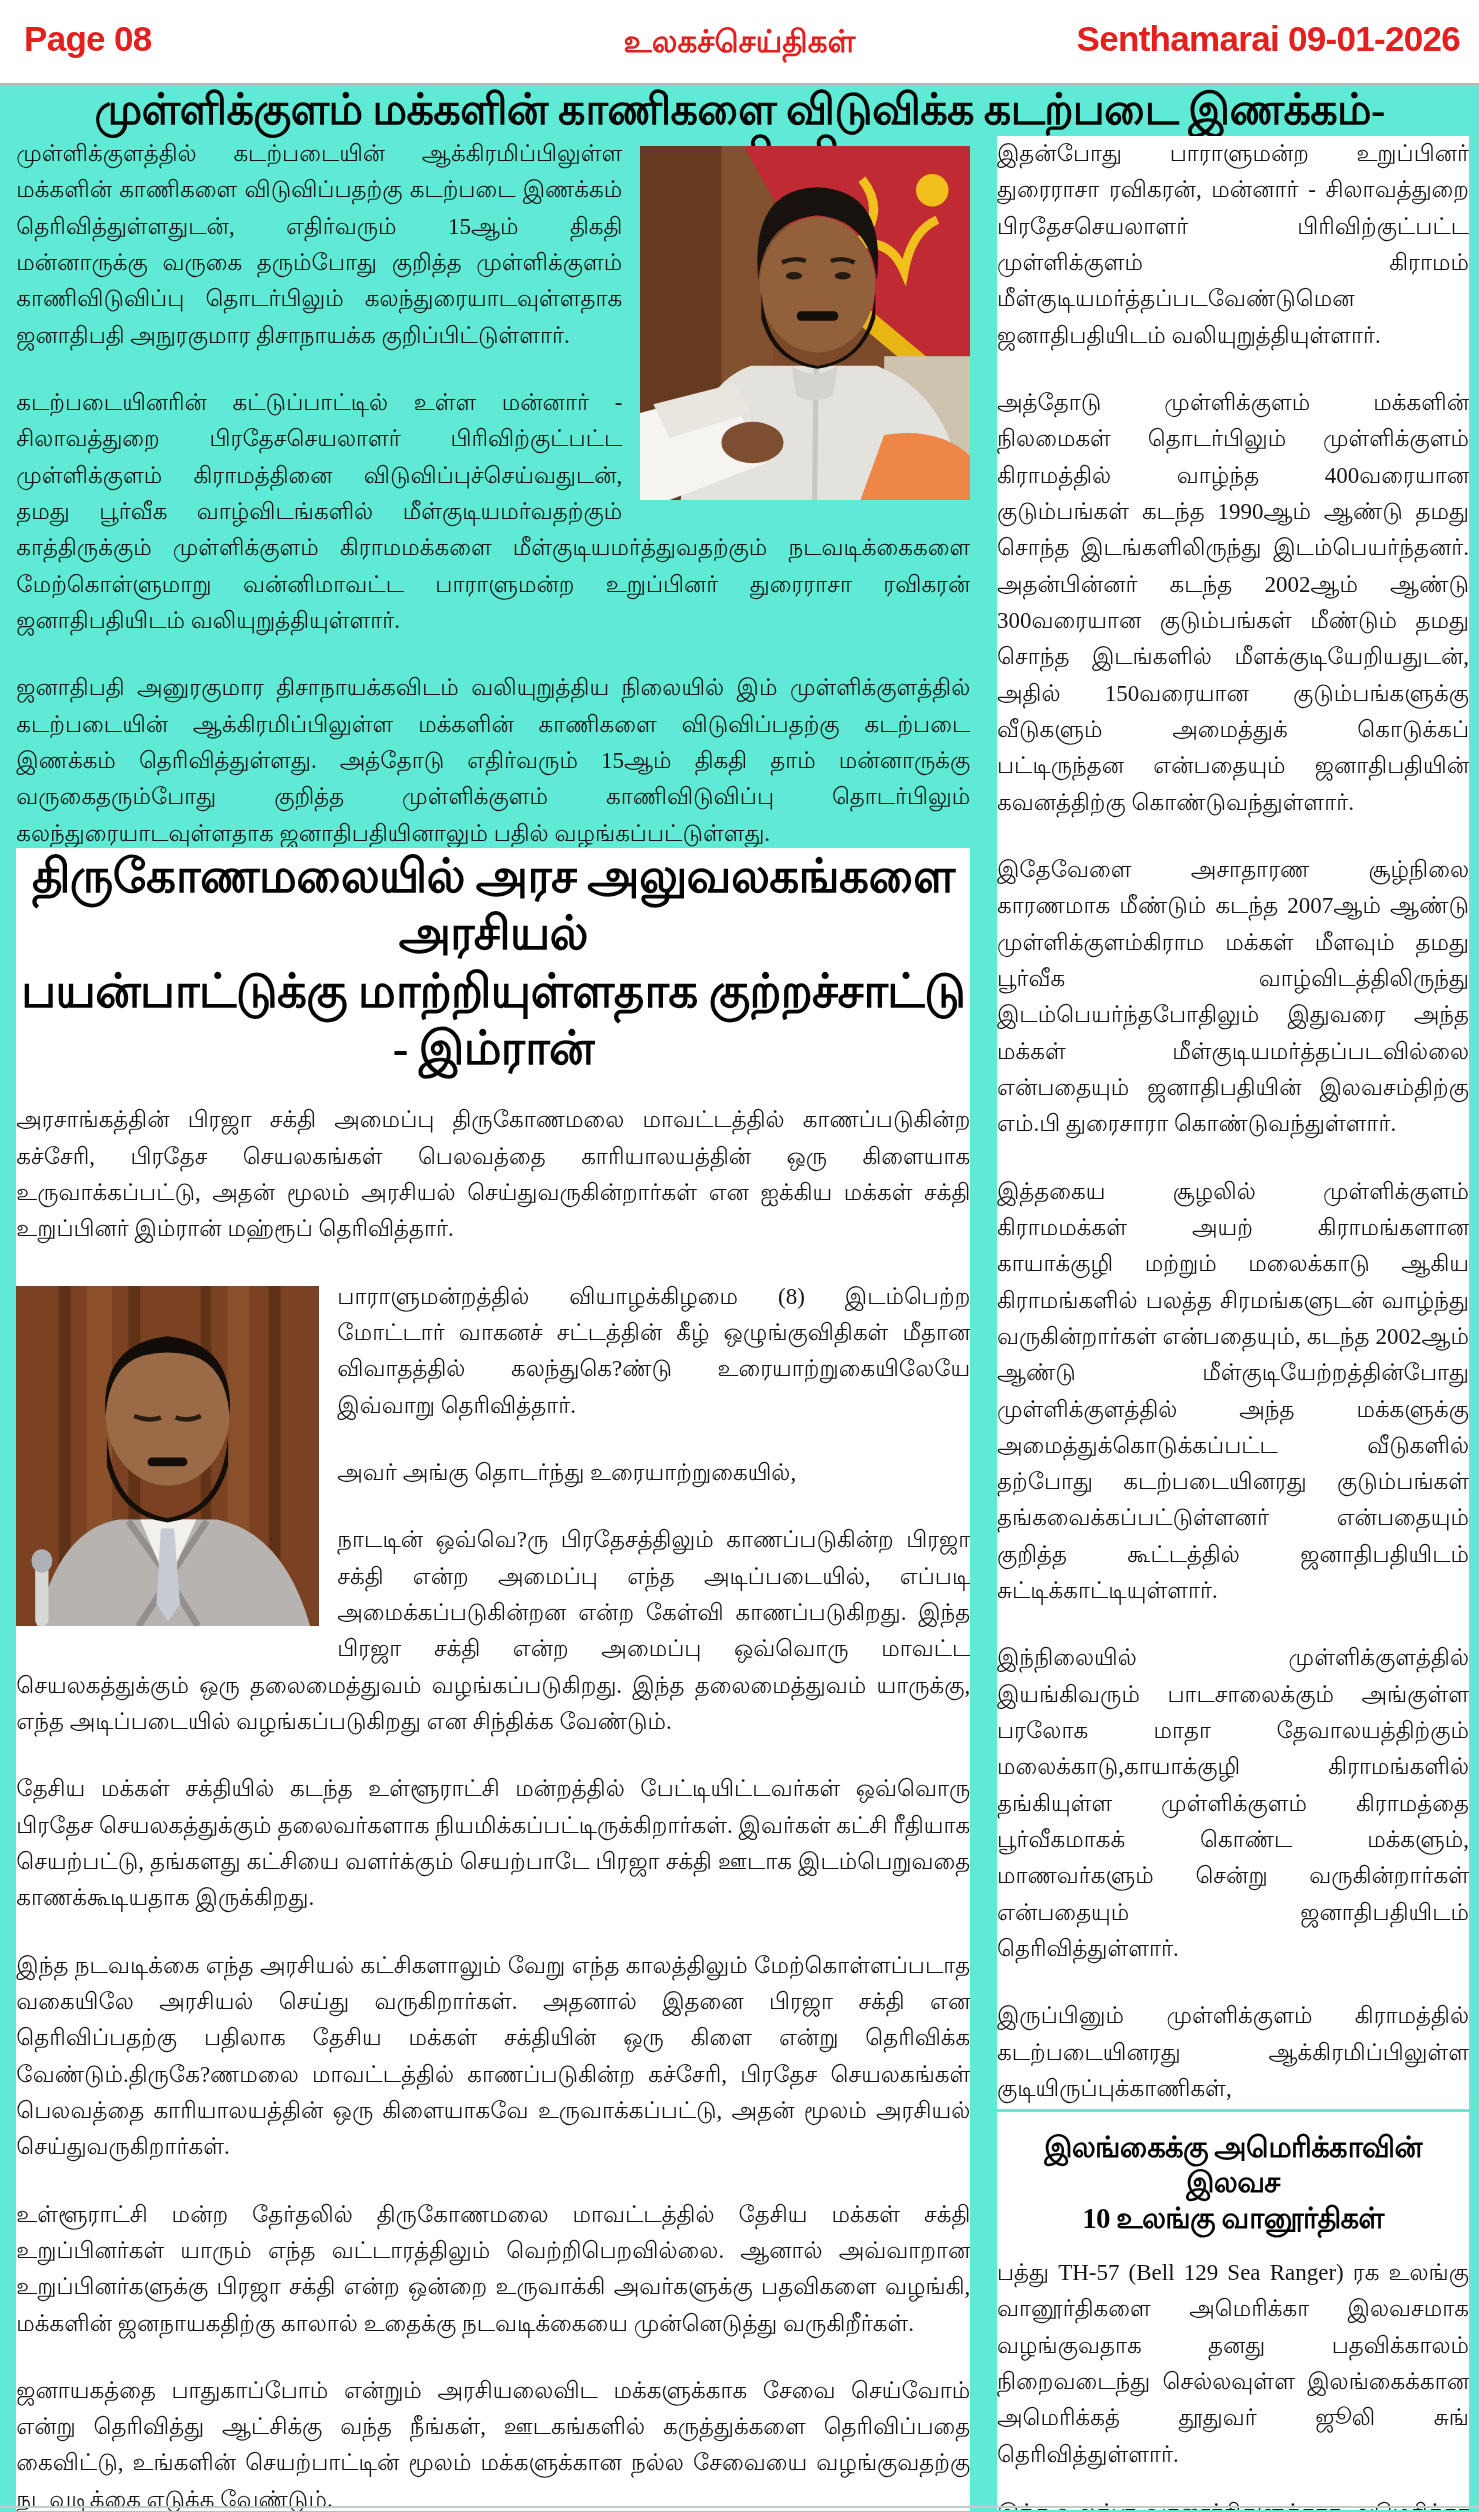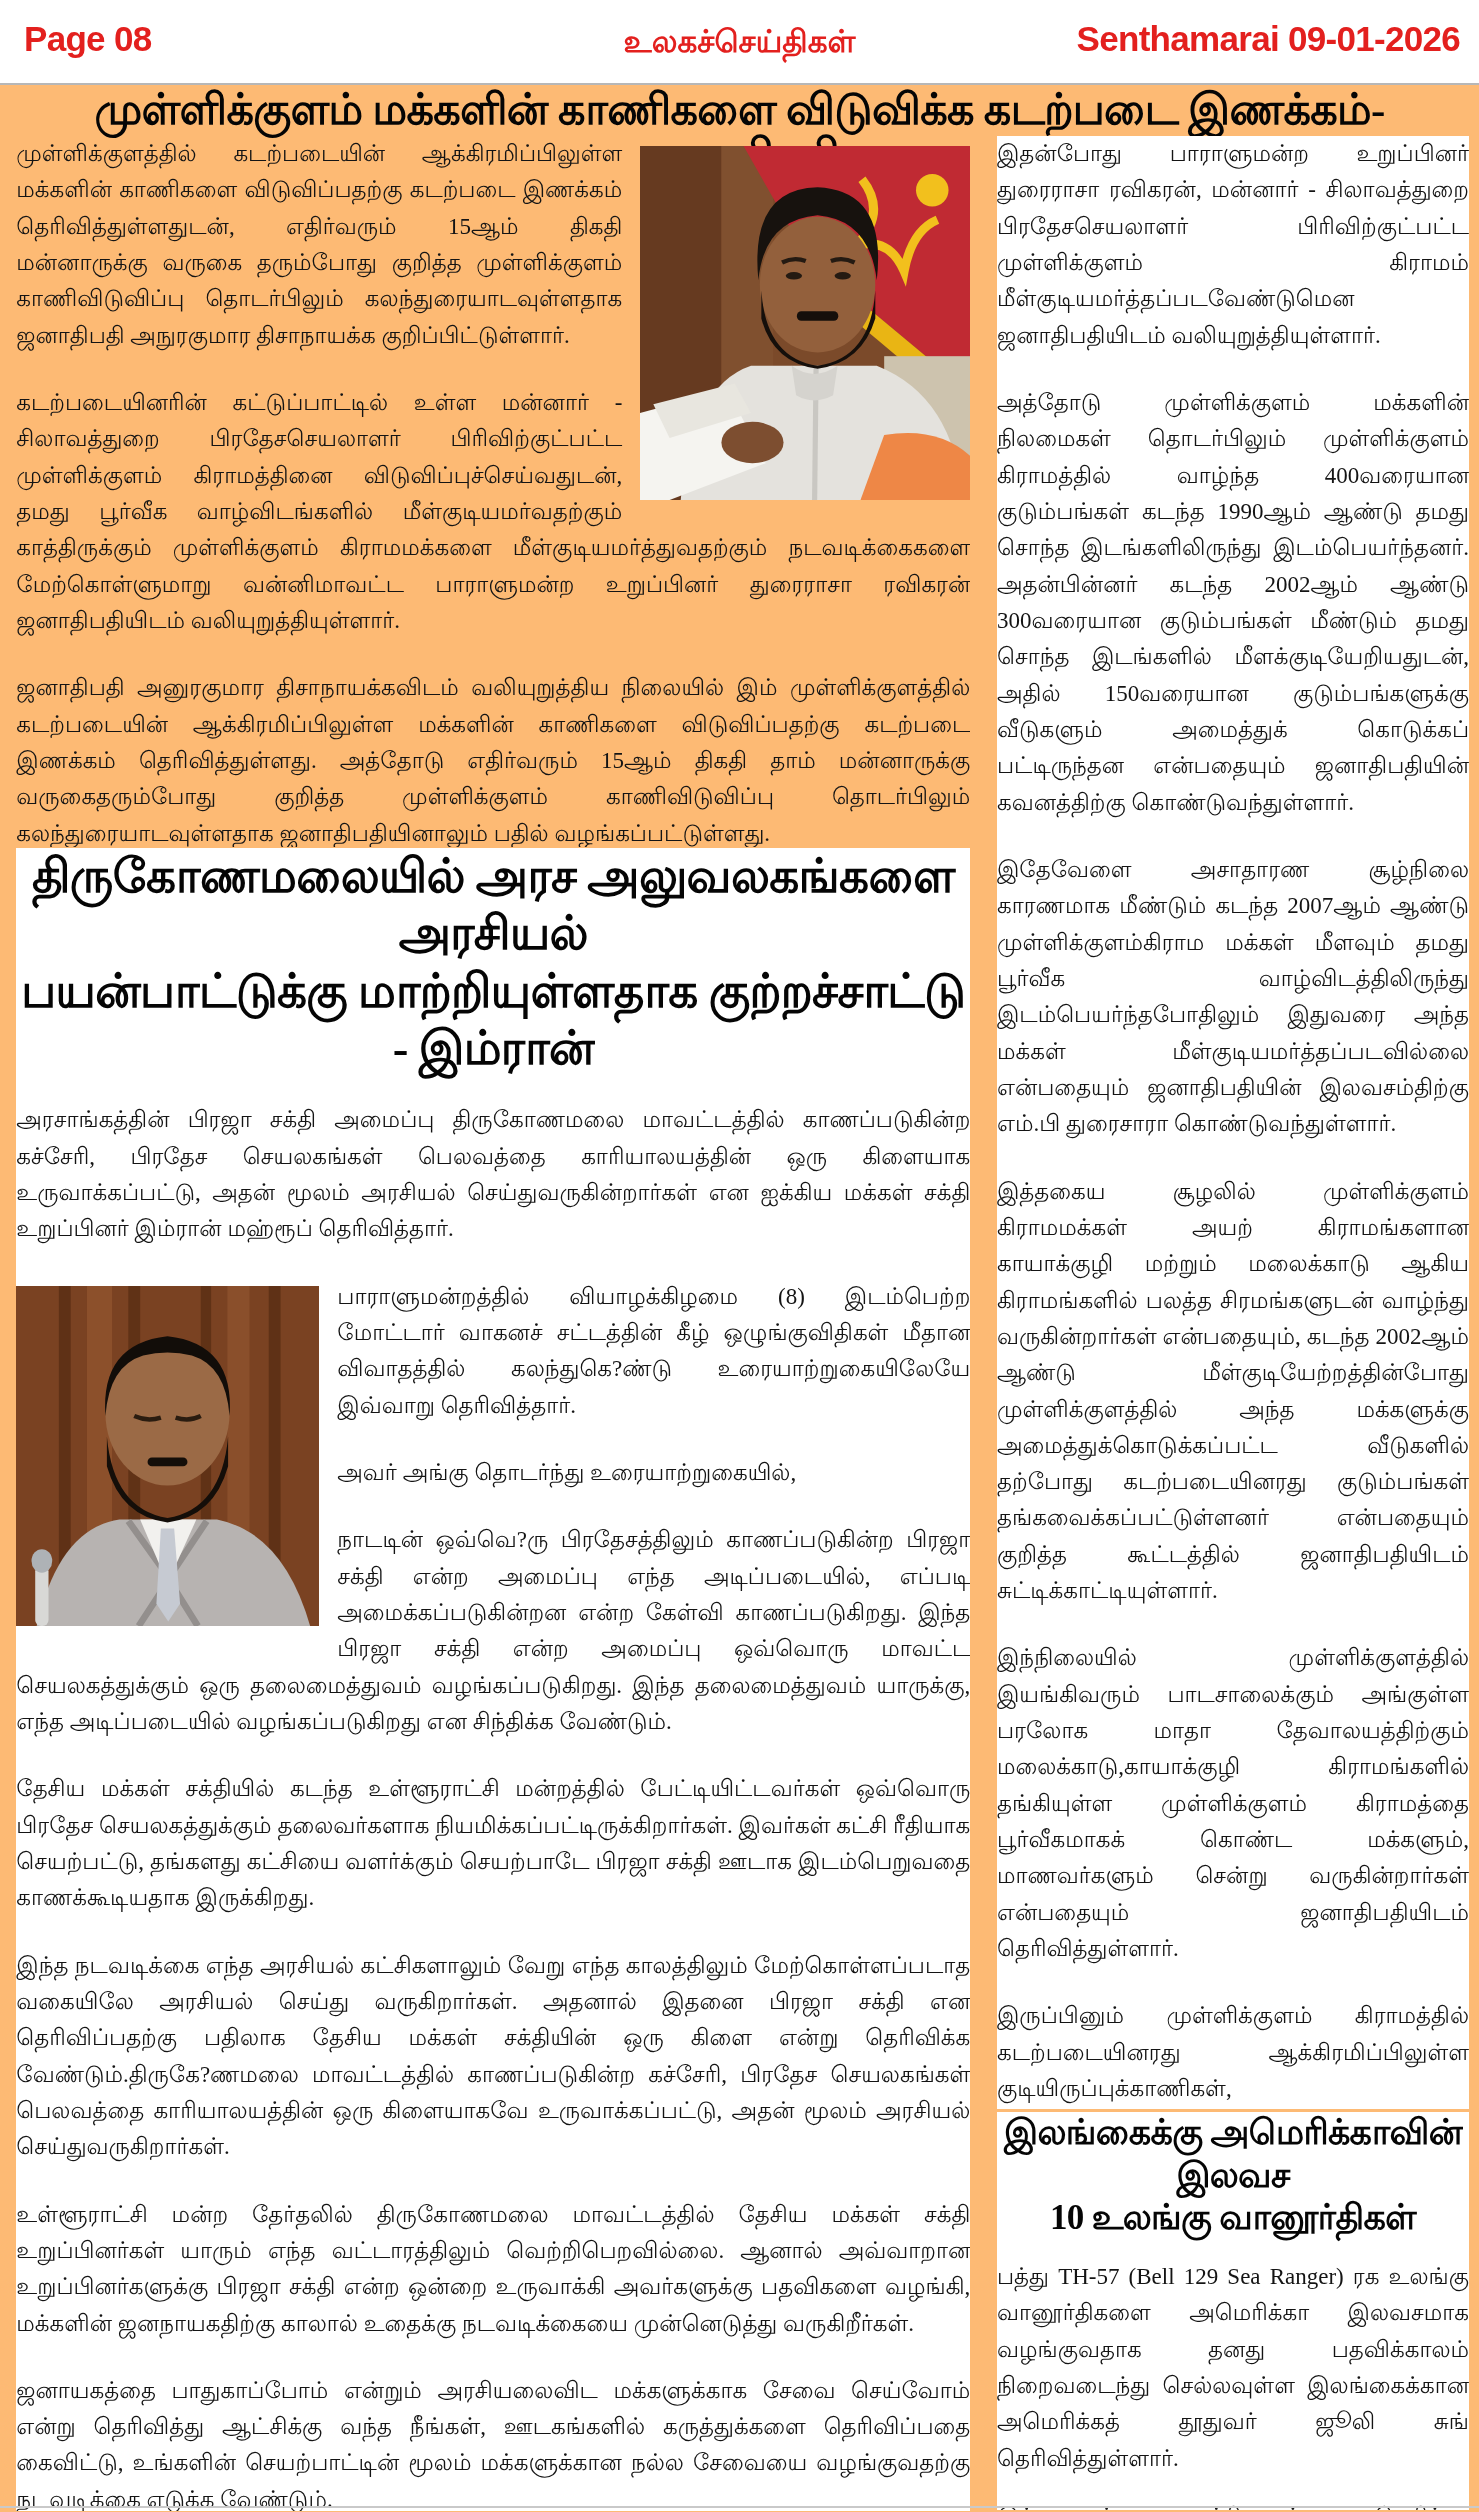--- a/index.html
+++ b/index.html
@@ -1,37 +1,37 @@
 <!DOCTYPE html>
 <html lang="ta" style="font-size:12px"><head>
 <meta charset="utf-8">
 <style>
   html,body{margin:0;padding:0;}
   body{background:#e9e9e9;}
   #page{
-    position:relative;width:1479px;height:2512px;background:#fdba74;
+    position:relative;width:1479px;height:2512px;background:#5eead4;
     overflow:hidden;font-family:"Liberation Serif","DejaVu Serif",serif;color:#111;
   }
   
   #masthead-bar{position:absolute;top:0;left:0;width:1479px;height:83px;background:#fff;}
   .mh-item{position:absolute;top:19px;color:#e3201e;font-family:"Liberation Sans","DejaVu Sans",sans-serif;font-weight:bold;white-space:nowrap;}
   #page-label{left:24px;font-size:35px;letter-spacing:-0.7px;}
   #section-title{left:50%;transform:translateX(-50%);font-size:31px;font-weight:600;top:24px;}
   #masthead-title{right:19px;font-size:35px;letter-spacing:-0.7px;}
   #header-divider{position:absolute;top:83px;left:0;width:1479px;height:2.2px;background:#b7b7b7;}
   #bottom-divider{position:absolute;top:2506px;left:0;width:1479px;height:1.5px;background:#c9c9c9;}
 
   
   #main-headline{
     position:absolute;top:87px;left:0;width:1479px;margin:0;text-align:center;
     font-size:43px;font-weight:bold;letter-spacing:-0.7px;color:#050505;line-height:1.05;
   }
   .sub-headline{margin:0;text-align:center;font-weight:bold;color:#050505;line-height:1.22;letter-spacing:-0.7px;}
   #trinco-headline{font-size:47px;}
-  #heli-headline{font-size:35px;margin-top:0;}
+  #heli-headline{font-size:29px;margin-top:18px;}
 
   
   .body-text p{
     margin:0 0 31px 0;font-size:23px;line-height:1.58;text-align:justify;color:#141414;
   }
   #art1-left{position:absolute;left:16.3px;top:136px;width:954px;height:711px;overflow:hidden;}
   #col3{position:absolute;left:997px;top:136px;width:472px;height:1973px;overflow:hidden;background:#fff;}
   #art2{position:absolute;left:16.3px;top:848px;width:954px;height:1663px;overflow:hidden;background:#fff;}
   #art2 .body-text{margin-top:25px;}
   #art3{position:absolute;left:997px;top:2112px;width:472px;height:398px;overflow:hidden;background:#fff;}

